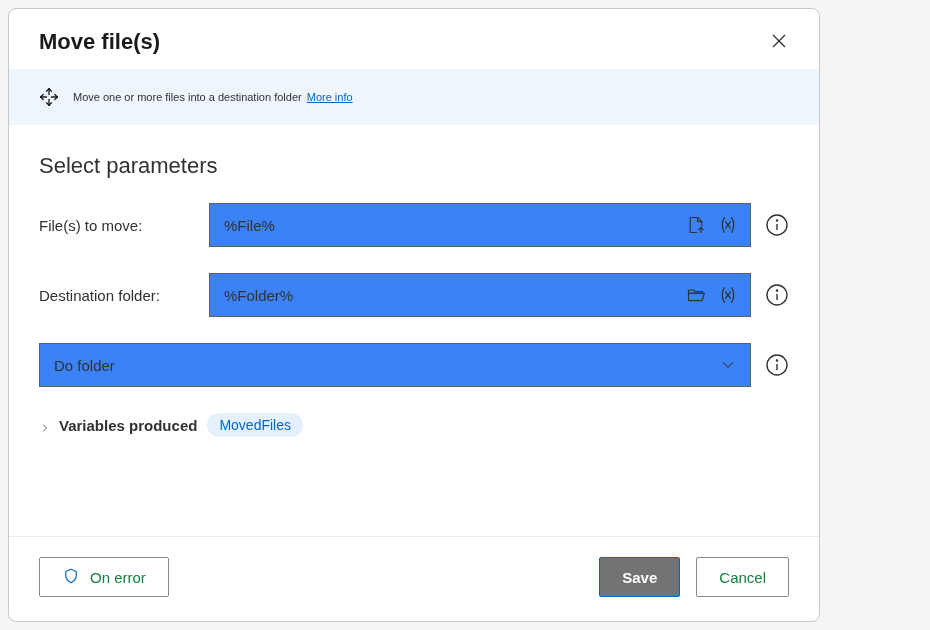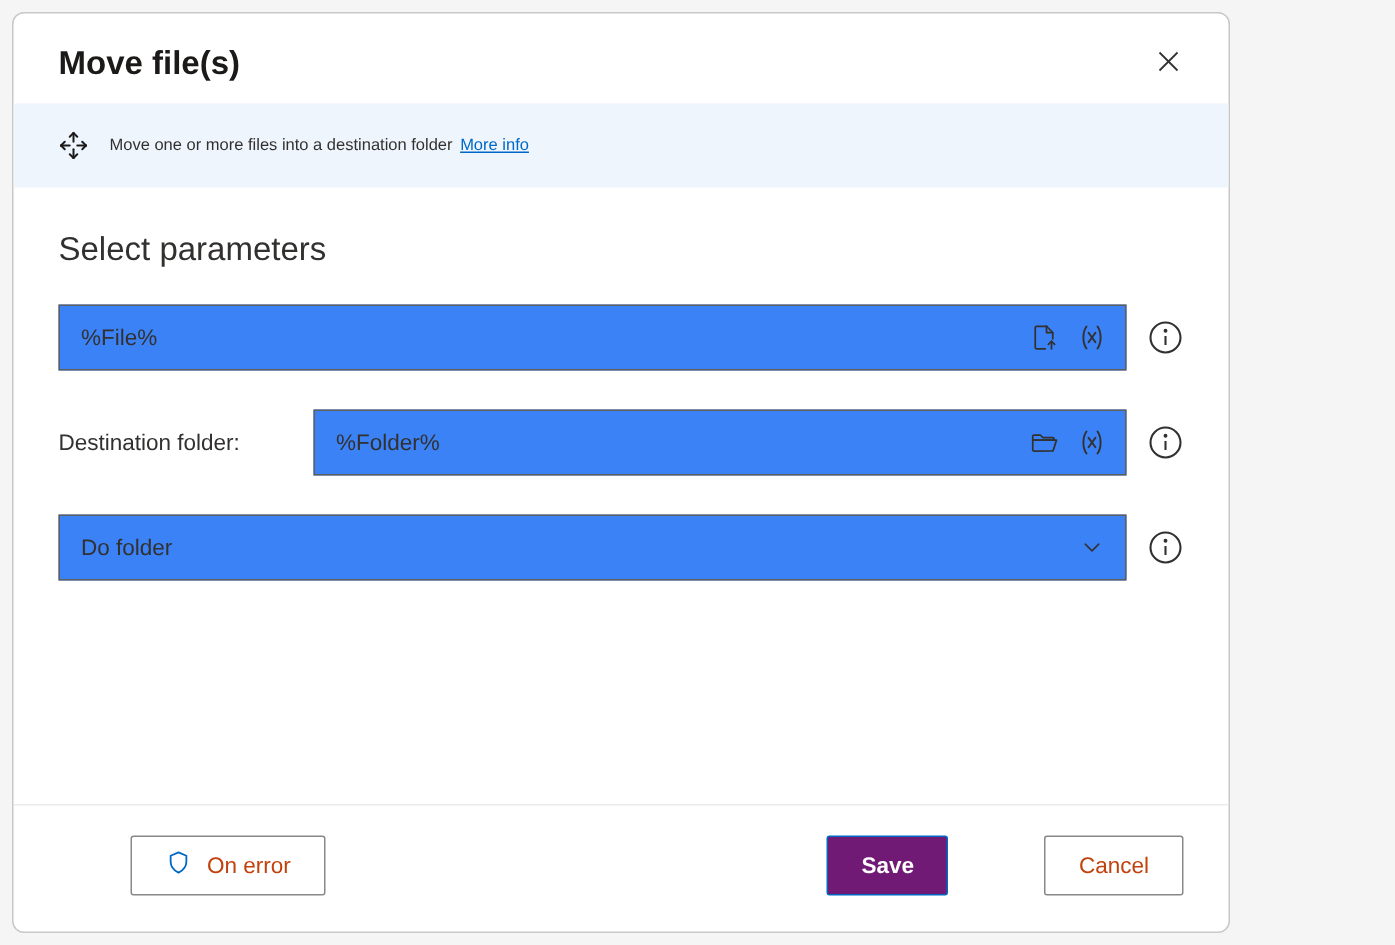--- a/index.html
+++ b/index.html
@@ -148,25 +148,24 @@
       font-size: 15px;
       border-radius: 2px;
       cursor: pointer;
       display: flex;
       align-items: center;
       gap: 10px;
     }
     .btn-secondary {
       background: #fff;
       border: 1px solid #8a8886;
-      color: #c2410c;
-      margin-left: 48px;
+      color: #15803d;
     }
     .btn-primary {
-      background: #701a75;
+      background: #737373;
       border: 1px solid #0067c5;
       color: #fff;
       font-weight: 600;
       margin-left: 44px;
     }
     .footer-right {
       display: flex;
       gap: 16px;
     }
     .shield-icon { color: #0067c5; }
@@ -206,20 +205,21 @@
     <div class="infobar-text">
       <span>Move one or more files into a destination folder</span>
       <a class="infobar-link">More info</a>
     </div>
   </div>
 
   <div class="body">
     <div class="section-heading">Select parameters</div>
 
     <div class="field-row">
+      <div class="field-label">File(s) to move:</div>
       <div class="field-control">
         <input type="text" value="%File%" style="">
         <button class="icon-btn">
           <svg viewBox="0 0 24 24" width="20" height="20" stroke="currentColor" stroke-width="1.4" fill="none" stroke-linecap="round" stroke-linejoin="round">
             <path d="M14 3 H6 a1 1 0 0 0 -1 1 v16 a1 1 0 0 0 1 1 h7"></path>
             <path d="M14 3 L19 8 V13"></path>
             <path d="M14 3 V8 H19"></path>
             <line x1="18" y1="21" x2="18" y2="15"></line>
             <polyline points="15.5 17.5 18 15 20.5 17.5"></polyline>
           </svg>
@@ -281,20 +281,29 @@
       </div>
       <span class="info-ring">
         <svg viewBox="0 0 24 24" width="24" height="24" stroke="currentColor" stroke-width="1.4" fill="none">
           <circle cx="12" cy="12" r="10"></circle>
             <line x1="12" y1="11" x2="12" y2="17"></line>
             <circle cx="12" cy="7.5" r="0.6" fill="currentColor"></circle>
         </svg>
       </span>
     </div>
 
+    <div class="vars-row">
+      <span class="chevron-small">
+        <svg viewBox="0 0 24 24" width="12" height="12" stroke="currentColor" stroke-width="2" fill="none" stroke-linecap="round" stroke-linejoin="round">
+          <polyline points="9 6 15 12 9 18"></polyline>
+        </svg>
+      </span>
+      <span class="vars-label">Variables produced</span>
+      <span class="var-pill">MovedFiles</span>
+    </div>
 
   </div>
 
   <div class="footer">
     <button class="btn btn-secondary">
       <span class="shield-icon">
         <svg viewBox="0 0 24 24" width="18" height="18" stroke="currentColor" stroke-width="1.6" fill="none" stroke-linejoin="round">
           <path d="M12 3 L5 6 v5 c0 5 3 8 7 10 c4 -2 7 -5 7 -10 V6 Z"></path>
         </svg>
       </span>

